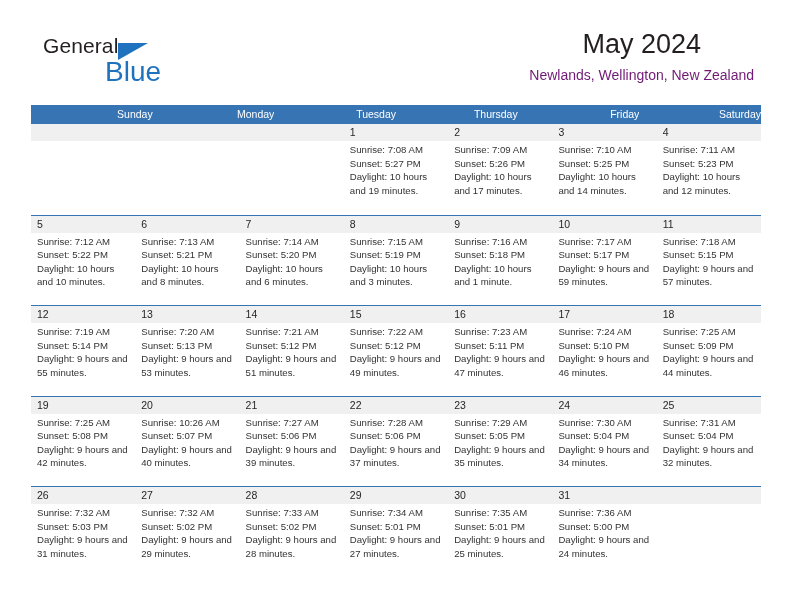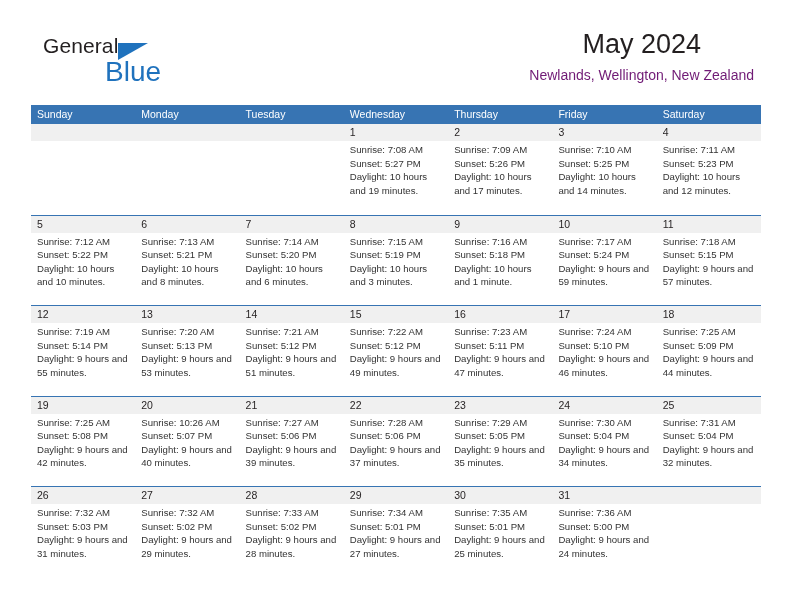--- a/index.html
+++ b/index.html
@@ -98,20 +98,21 @@
   }
   .weekday {
     flex: 1 1 0;
     color: #ffffff;
     font-size: 10.5px;
     line-height: 19px;
     padding-left: 6px;
     box-sizing: border-box;
     white-space: nowrap;
     overflow: hidden;
+    text-align: right;
   }
 
   .week {
     display: flex;
     border-top: 1.6px solid #3774b3;
     height: 90.5px;
     box-sizing: border-box;
   }
   .week.first {
     border-top: none;
@@ -166,21 +167,20 @@
       <div class="cal-title">May 2024</div>
       <div class="cal-subtitle">Newlands, Wellington, New Zealand</div>
     </div>
   </div>
 
   <div class="calendar">
     <div class="weekdays" id="weekday-row">
         <div class="weekday">Sunday</div>
         <div class="weekday">Monday</div>
         <div class="weekday">Tuesday</div>
-        <div class="weekday">Wednesday</div>
         <div class="weekday">Thursday</div>
         <div class="weekday">Friday</div>
         <div class="weekday">Saturday</div>
       </div>
     <div id="weeks-container">
         <div class="week first">
           <div class="day empty">
             <div class="day-numband">
               <span class="day-number"></span>
             </div>
@@ -286,21 +286,21 @@
               <div class="day-line">Sunset: 5:18 PM</div>
               <div class="day-line wrap">Daylight: 10 hours and 1 minute.</div>
             </div>
           </div>
           <div class="day">
             <div class="day-numband">
               <span class="day-number">10</span>
             </div>
             <div class="day-body">
               <div class="day-line">Sunrise: 7:17 AM</div>
-              <div class="day-line">Sunset: 5:24 PM</div>
+              <div class="day-line">Sunset: 5:17 PM</div>
               <div class="day-line wrap">Daylight: 9 hours and 59 minutes.</div>
             </div>
           </div>
           <div class="day">
             <div class="day-numband">
               <span class="day-number">11</span>
             </div>
             <div class="day-body">
               <div class="day-line">Sunrise: 7:18 AM</div>
               <div class="day-line">Sunset: 5:15 PM</div>

